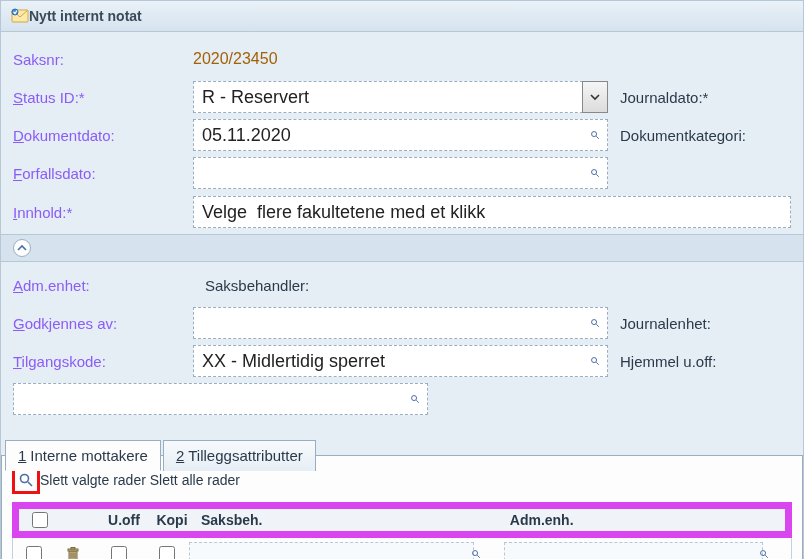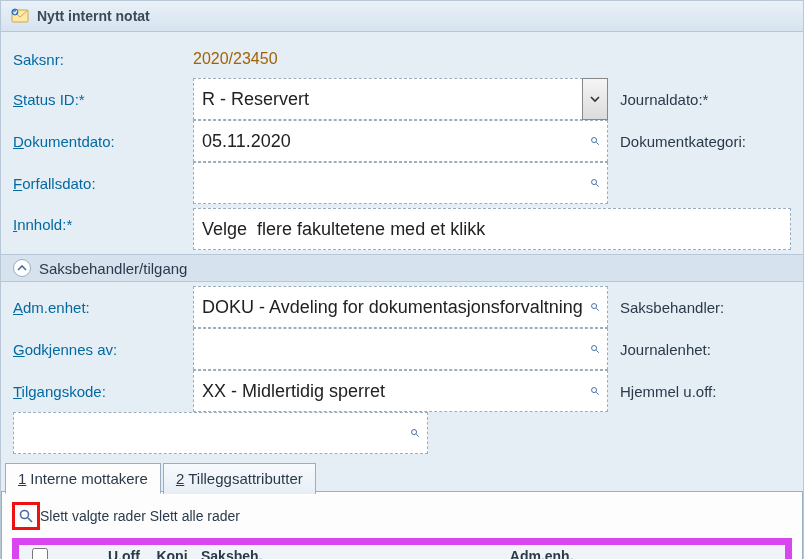--- a/index.html
+++ b/index.html
@@ -18,21 +18,20 @@
     height: 559px;
     background: #e6eef5;
     border: 1px solid #b8c7d6;
   }
   .title-bar {
     background: linear-gradient(#eaf1f8, #d6e3ef);
     border-bottom: 1px solid #b8c7d6;
     padding: 6px 10px;
     display: flex;
     align-items: center;
-    gap: 8px;
   }
   .title-bar .icon-box {
     width: 18px; height: 18px;
     display: inline-flex;
   }
   .title-text {
     font-weight: bold;
     color: #3b4a5a;
     font-size: 14px;
   }
@@ -40,41 +39,41 @@
     padding: 8px 12px;
   }
   .row {
     display: flex;
     align-items: center;
     min-height: 38px;
   }
   .label {
     width: 180px;
     padding: 4px 0;
-    color: #0369a1;
+    color: #8b5cf6;
     font-size: 15px;
   }
   .label .uline { text-decoration: underline; }
   .field-wrap {
     flex: 0 0 415px;
     display: flex;
     align-items: stretch;
   }
   .side-label {
     padding-left: 12px;
     color: #2a3a4a;
     font-size: 15px;
     white-space: nowrap;
   }
   .text-input, .select-input {
     flex: 1;
     border: 1px dashed #9aaec2;
     background: #fff;
     font-size: 18px;
-    padding: 20px 8px;
+    padding: 0 8px;
     font-family: inherit;
     color: #222;
     height: 32px;
     outline: none;
   }
   .select-input {
     appearance: none;
     -webkit-appearance: none;
     background: #fff;
     padding-right: 30px;
@@ -132,21 +131,21 @@
   }
   .tab {
     background: linear-gradient(#f7fafd,#e6eef5);
     border: 1px solid #9aaec2;
     border-bottom: none;
     padding: 6px 12px;
     font-size: 15px;
     color: #2a3a4a;
     margin-right: 2px;
     position: relative;
-    top: 3px;
+    top: 16px;
     cursor:pointer;
   }
   .tab.active {
     background: #fdfdfd;
     border-bottom: 1px solid #fdfdfd;
   }
   .tab .num { text-decoration: underline; margin-right:4px;}
   .tab-body {
     background: #fdfdfd;
     border: 1px solid #9aaec2;
@@ -297,37 +296,25 @@
         <input class="text-input" style="width: 100%;" value="Velge  flere fakultetene med et klikk">
       </div>
     </div>
 
     <div class="section-header">
       <span class="collapse-btn">
         <svg width="10" height="10" viewBox="0 0 10 10">
             <path d="M1 7 L5 3 L9 7" fill="none" stroke="#4a6fa5" stroke-width="1.6"></path>
           </svg>
       </span>
-      <span>Saksbehandler/tilgang</span>
     </div>
 
     <div class="row">
       <div class="label">
         <span class="uline">A</span><span>dm.enhet:</span>
-      </div>
-      <div class="field-wrap">
-        <div class="lookup-wrap">
-          <input class="text-input" value="DOKU - Avdeling for dokumentasjonsforvaltning" style="">
-          <button class="lookup-btn">
-            <svg width="16" height="16" viewBox="0 0 16 16">
-                <circle cx="6.5" cy="6.5" r="4" fill="none" stroke="#4a6fa5" stroke-width="1.6"></circle>
-                <line x1="10" y1="10" x2="14" y2="14" stroke="#4a6fa5" stroke-width="1.6"></line>
-              </svg>
-          </button>
-        </div>
       </div>
       <div class="side-label">Saksbehandler:</div>
     </div>
 
     <div class="row">
       <div class="label">
         <span class="uline">G</span><span>odkjennes av:</span>
       </div>
       <div class="field-wrap">
         <div class="lookup-wrap">

